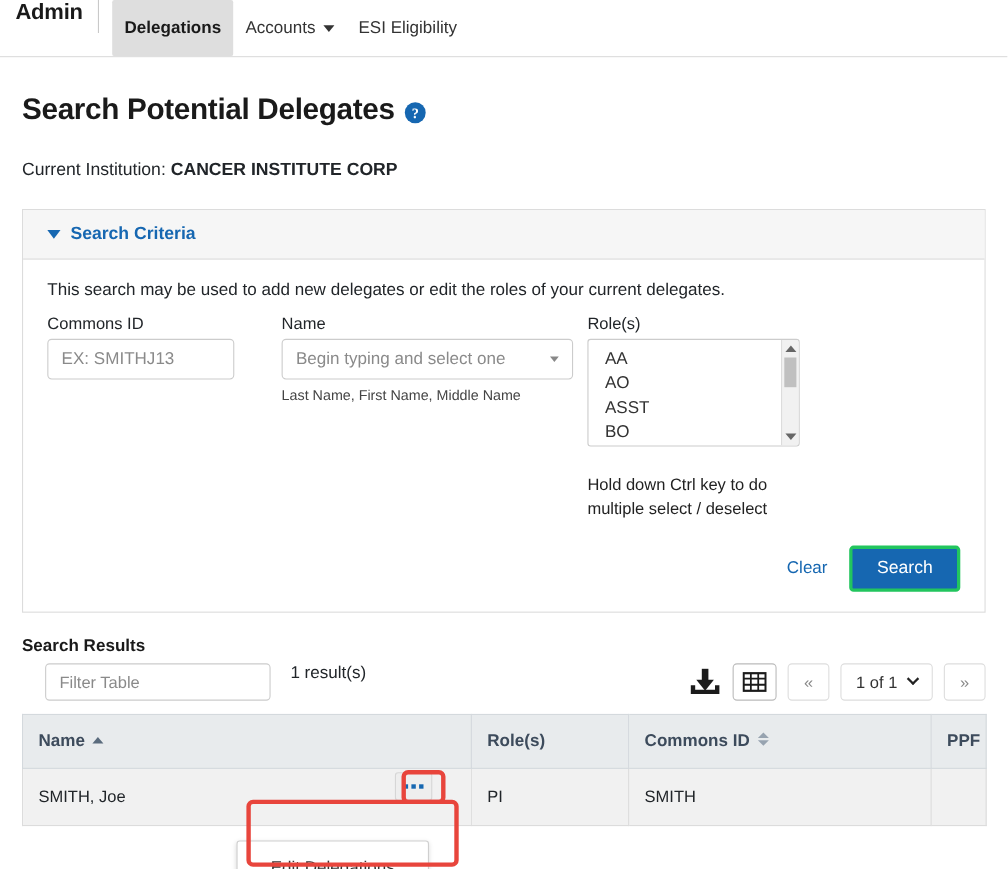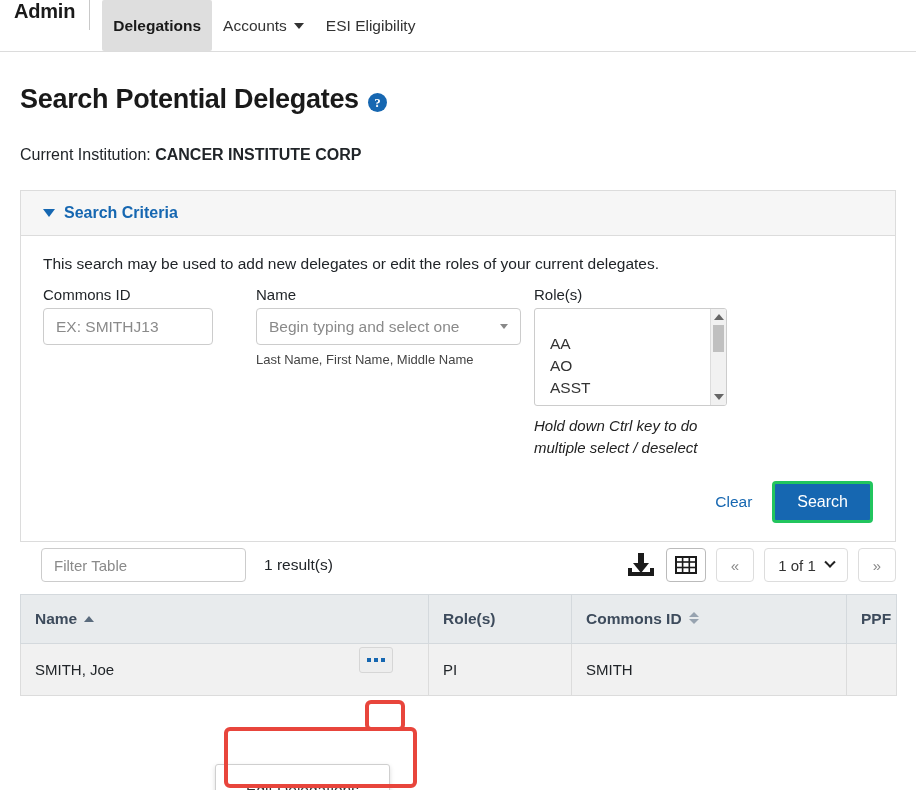--- a/index.html
+++ b/index.html
@@ -180,21 +180,21 @@
   }
 
   .listbox {
     width: 193px;
     height: 98px;
     border: 1px solid #ccc;
     border-radius: 3px;
     background: #fff;
     position: relative;
     overflow: hidden;
-    padding: 24px 0 0 0;
+    padding: 7px 0 0 0;
   }
   .listbox .opt {
     font-size: 15.5px;
     color: #333;
     padding: 0 0 0 15px;
     line-height: 22px;
     cursor: pointer;
   }
   .lb-scroll {
     position: absolute;
@@ -221,23 +221,22 @@
     margin-top: auto;
     margin-bottom: 5px;
   }
   .lb-thumb {
     width: 11px;
     height: 27px;
     background: #c0c0c0;
     margin-top: 5px;
   }
   .roles-hint {
-    margin-top: 9px;
+    margin-top: 24px;
     width: 205px;
-    font-style: italic;
     font-size: 15px;
     color: #222;
     line-height: 22px;
   }
 
   .panel-actions {
     display: flex;
     justify-content: flex-end;
     align-items: center;
     gap: 16px;
@@ -266,21 +265,21 @@
   
   .results-title {
     margin-top: 22px;
     font-size: 15.5px;
     font-weight: bold;
     color: #1a1a1a;
   }
   .results-bar {
     margin-top: 6px;
     display: flex;
-    align-items: center;
+    align-items: flex-start;
     padding-left: 21px;
   }
   .filter-input {
     width: 205px;
     height: 34px;
     border: 1px solid #ccc;
     border-radius: 4px;
     padding: 0 12px;
     font-size: 15px;
     font-family: "Liberation Sans", sans-serif;
@@ -544,20 +543,21 @@
 
       </div>
     </div>
 
     <div class="panel-actions">
       <button class="btn-clear">Clear</button>
       <button class="btn-search">Search</button>
     </div>
   </div>
 
+  <div class="results-title">Search Results</div>
 
   <div class="results-bar">
     <input class="filter-input" type="text" placeholder="Filter Table" style="">
     <div class="result-count">1 result(s)</div>
 
     <div class="toolbar">
       <button class="icon-btn-plain">
         <svg width="30" height="26" viewBox="0 0 30 26" aria-hidden="true">
           <rect x="12" y="1" width="6" height="11" fill="#1b1b1b"></rect>
           <polygon points="7,11 23,11 15,21" fill="#1b1b1b"></polygon>

